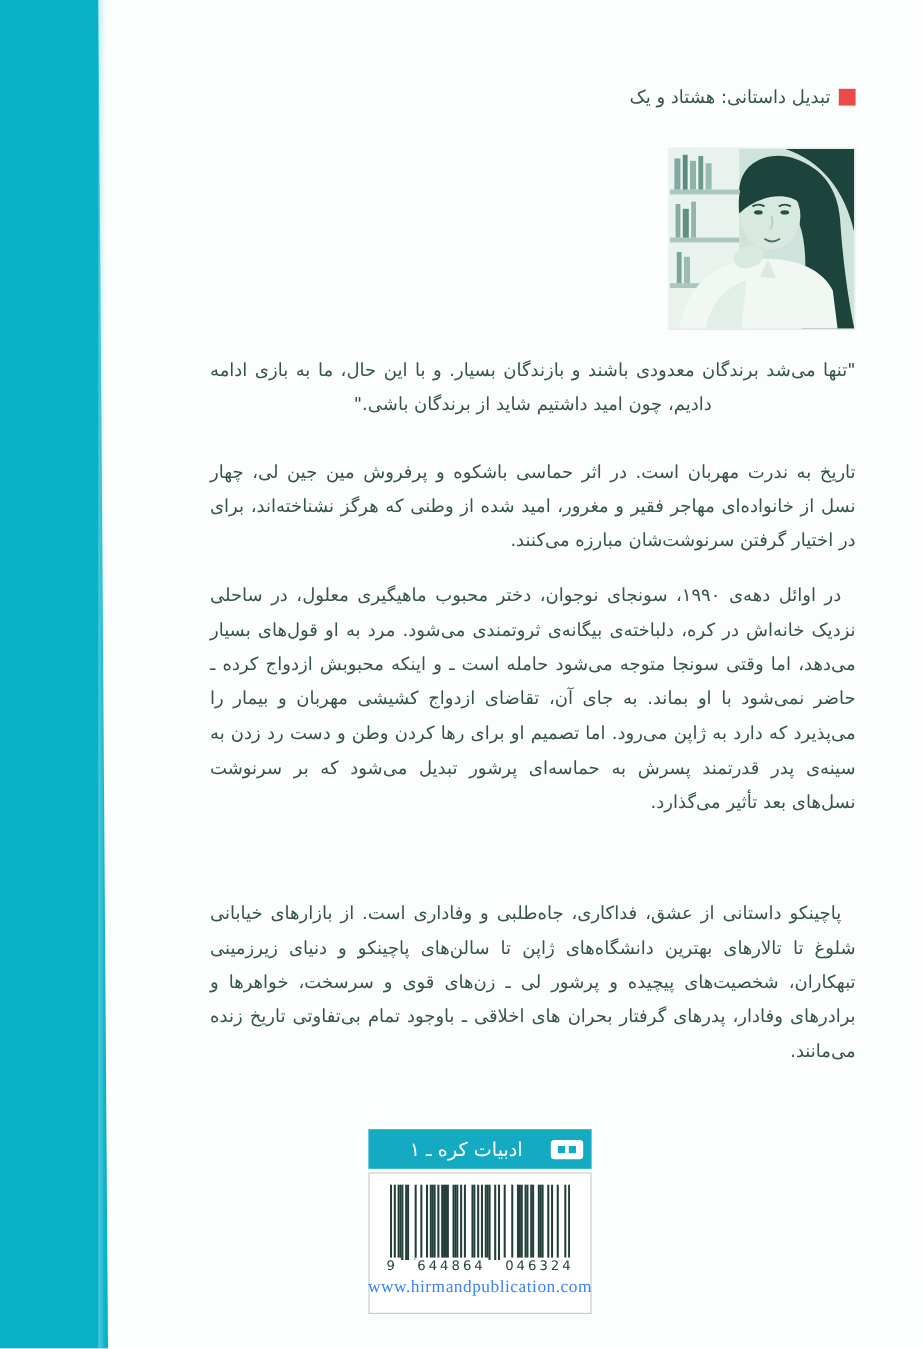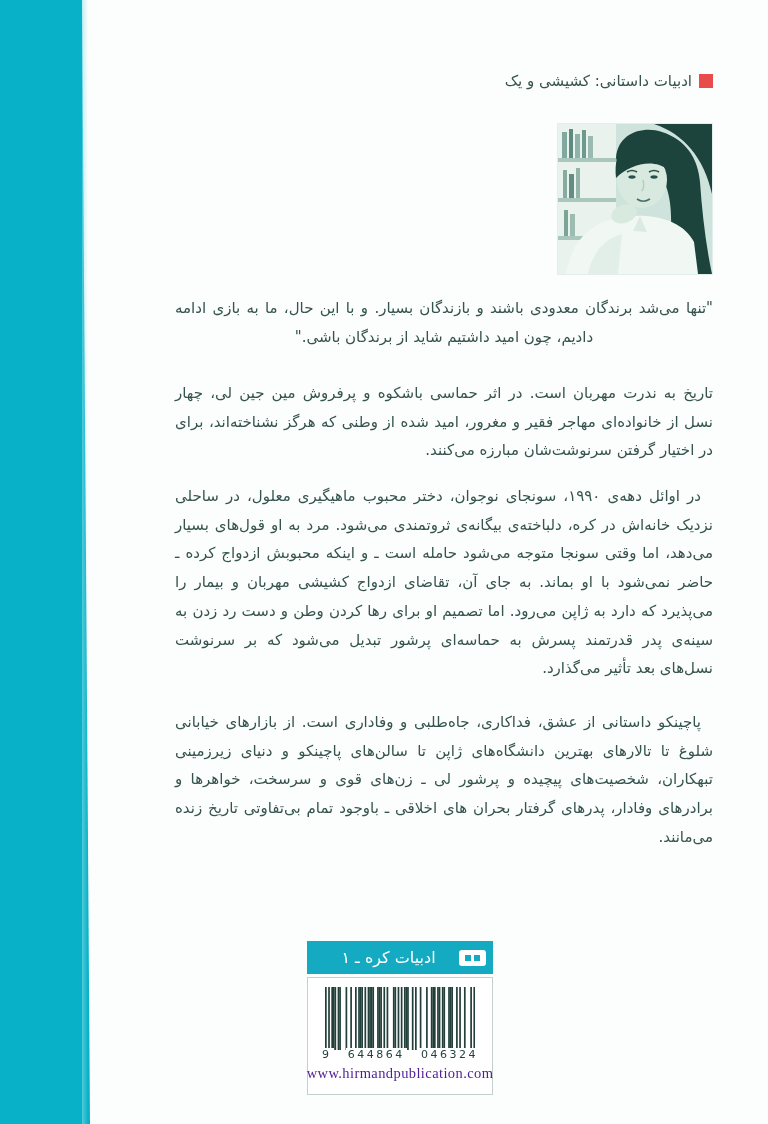--- a/index.html
+++ b/index.html
@@ -43,21 +43,21 @@
   .copy{
     position:absolute;right:55px;width:538px;
     color:var(--text,#35544d);
     font-size:15px;line-height:28.7px;
     text-align:justify;
     margin:0;
   }
   .quote{top:294px;text-align:justify;text-align-last:center;}
   .p1{top:379px;}
   .p2{top:482px;text-indent:12px;}
-  .p3{top:708px;text-indent:12px;}
+  .p3{top:747px;text-indent:12px;}
   .footer-block{
     position:absolute;left:307px;top:941px;width:186px;
   }
   .series-bar{
     height:33px;background:var(--bar,#14abc2);
     display:flex;align-items:center;direction:rtl;
     padding:0 7px;box-sizing:border-box;
   }
   .series-icon{
     width:27px;height:16px;background:#ffffff;border-radius:3px;
@@ -80,35 +80,35 @@
   .barcode-svg{margin-top:9px;display:block;}
   .isbn-row{
     width:160px;display:flex;justify-content:space-between;
     margin-top:-11px;
     font-size:11px;color:#22423c;
     font-family:"DejaVu Sans", sans-serif;
   }
   .isbn-row span{background:#ffffff;padding:0 2px;letter-spacing:2.5px;}
   .url{
     font-family:"Liberation Serif", serif;
-    font-size:14.5px;color:#4c1d95;margin-top:4px;
+    font-size:14.5px;color:#3b82f6;margin-top:4px;
     letter-spacing:0.4px;
   }
 </style>
 </head>
 <body>
 
 <div class="page">
 
   <div class="spine"></div>
   <div class="spine-edge"></div>
 
   <div class="category-row">
     <span class="red-square"></span>
-    <span class="category-label">ادبیات داستانی: کشیشی و یک</span>
+    <span class="category-label">تبدیل داستانی: هشتاد و یک</span>
   </div>
 
   <div class="photo">
     <svg viewBox="0 0 154 150">
       <rect width="154" height="150" fill="#cfe3dd"></rect>
 
       <rect x="0" y="0" width="58" height="150" fill="#e9f2ed"></rect>
       <rect x="0" y="34" width="58" height="4" fill="#aac7be"></rect>
       <rect x="0" y="74" width="58" height="4" fill="#aac7be"></rect>
       <rect x="0" y="112" width="58" height="4" fill="#aac7be"></rect>

